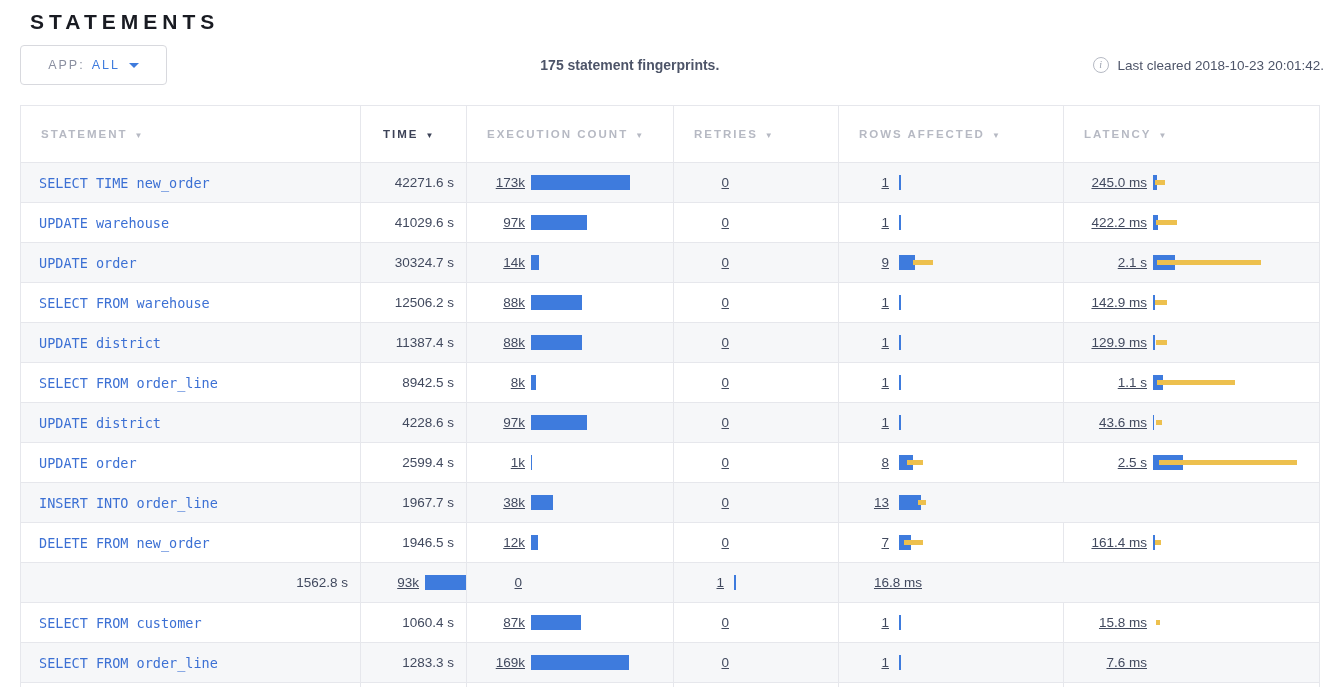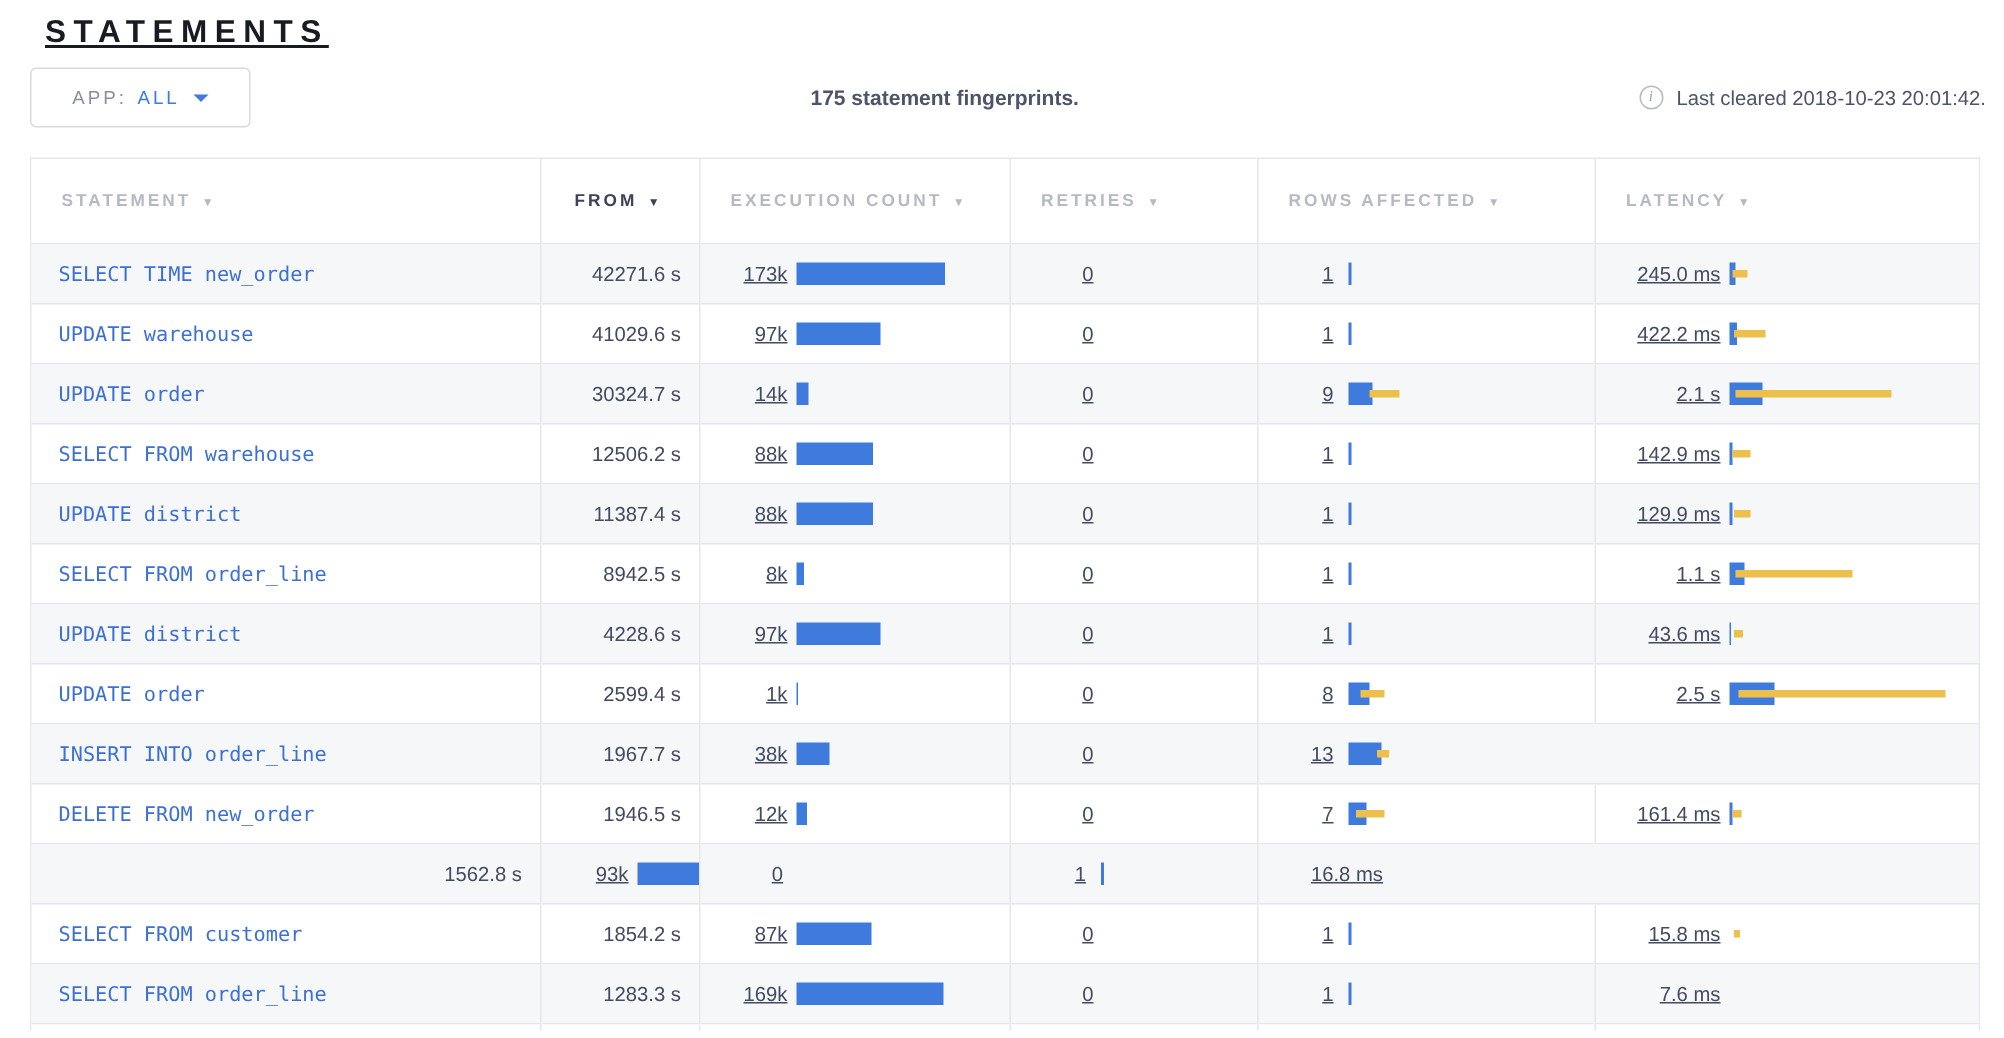--- a/index.html
+++ b/index.html
@@ -14,21 +14,20 @@
   }
   *{box-sizing:border-box;}
   html,body{margin:0;padding:0;}
   body{
     width:1336px;height:692px;overflow:hidden;background:#fff;
     font-family:"Liberation Sans",sans-serif;color:var(--ink);
   }
   .page-title{
     margin:10px 0 11px 30px;font-size:21px;font-weight:700;letter-spacing:5px;
     color:#191b22;
-    text-decoration:underline;
   }
   
   .toolbar{
     margin-top:10px;padding:0 12px 0 20px;height:40px;
     display:flex;align-items:center;
   }
   .app-select{
     width:147px;height:40px;border:1px solid #d8d9de;border-radius:4px;
     display:flex;align-items:center;justify-content:center;cursor:pointer;
     background:#fff;
@@ -112,21 +111,21 @@
   </div>
 </div>
 
 <div class="stmt-table">
   <div class="t-head" id="thead">
       <div class="th c-statement">
         <span class="th-label">STATEMENT</span>
         <span class="th-arrow">▼</span>
       </div>
       <div class="th c-time sorted">
-        <span class="th-label">FROM</span>
+        <span class="th-label">TIME</span>
         <span class="th-arrow">▼</span>
       </div>
       <div class="th c-execution_count">
         <span class="th-label">EXECUTION COUNT</span>
         <span class="th-arrow">▼</span>
       </div>
       <div class="th c-retries">
         <span class="th-label">RETRIES</span>
         <span class="th-arrow">▼</span>
       </div>
@@ -435,21 +434,21 @@
           </div>
         </div>
         <div class="td c-bar">
           <span class="nlabel w-lat">16.8 ms</span>
         </div>
       </div>
       <div class="t-row even">
         <div class="td c-stmt">
           <a class="stmt-link">SELECT FROM customer</a>
         </div>
-        <div class="td c-time">1854.2 s</div>
+        <div class="td c-time">1060.4 s</div>
         <div class="td c-bar">
           <span class="nlabel w-exec">87k</span>
           <div class="barea">
             <div class="bbar" style="width: 50px;"></div>
           </div>
         </div>
         <div class="td c-bar">
           <span class="nlabel w-retry">0</span>
         </div>
         <div class="td c-bar">

